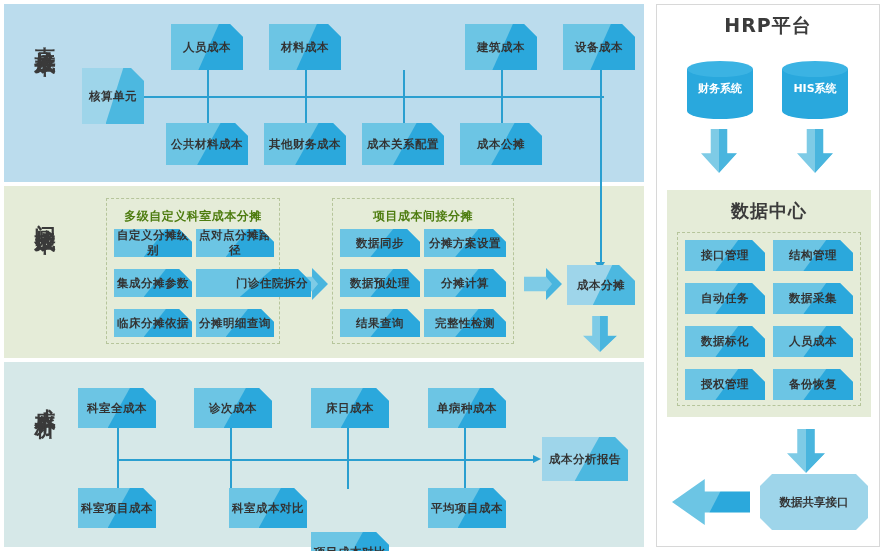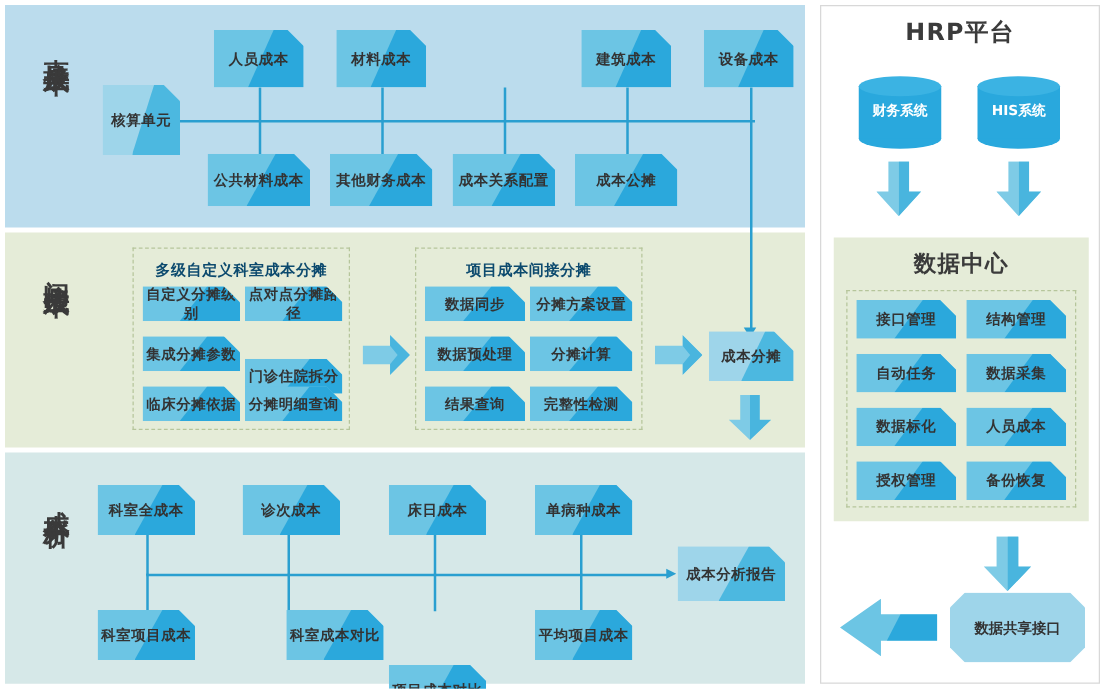--- a/index.html
+++ b/index.html
@@ -111,21 +111,21 @@
     box-sizing: border-box;
     z-index: 1;
   }
   .dash-title {
     position: absolute;
     width: 100%;
     text-align: center;
     top: 9px;
     font-size: 12px;
     font-weight: bold;
-    color: #0c4a6e;
+    color: #4d7c0f;
     letter-spacing: 0.5px;
   }
 
   
   .arrow-right {
     position: absolute;
     background: #7ecbe6;
     -webkit-clip-path: polygon(0 27%, 58% 27%, 58% 0, 100% 50%, 58% 100%, 58% 73%, 0 73%);
     clip-path: polygon(0 27%, 58% 27%, 58% 0, 100% 50%, 58% 100%, 58% 73%, 0 73%);
     z-index: 3;
@@ -340,21 +340,21 @@
   </div>
   <div class="node" style="left:114px; top:229px; width:78px; height:28px;">
       <span>自定义分摊级别</span>
     </div>
   <div class="node" style="left:196px; top:229px; width:78px; height:28px;">
       <span>点对点分摊路径</span>
     </div>
   <div class="node" style="left:114px; top:269px; width:78px; height:28px;">
       <span>集成分摊参数</span>
     </div>
-  <div class="node" style="left:196px; top:287px; width:78px; height:28px;">
+  <div class="node" style="left:196px; top:269px; width:78px; height:28px;padding-left:37px;">
       <span>门诊住院拆分</span>
     </div>
   <div class="node" style="left:114px; top:309px; width:78px; height:28px;">
       <span>临床分摊依据</span>
     </div>
   <div class="node" style="left:196px; top:309px; width:78px; height:28px;">
       <span>分摊明细查询</span>
     </div>
 
   <div class="arrow-right" style="left:290px; top:268px; width:38px; height:32px;"></div>

